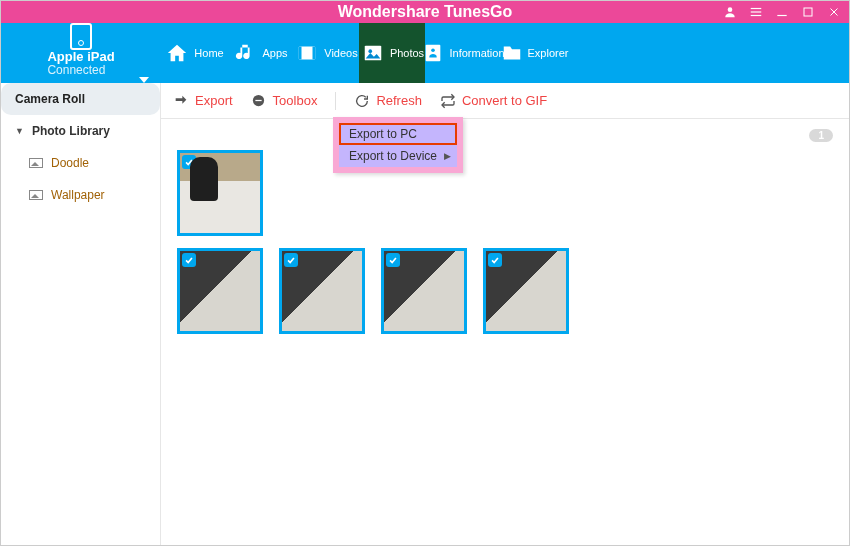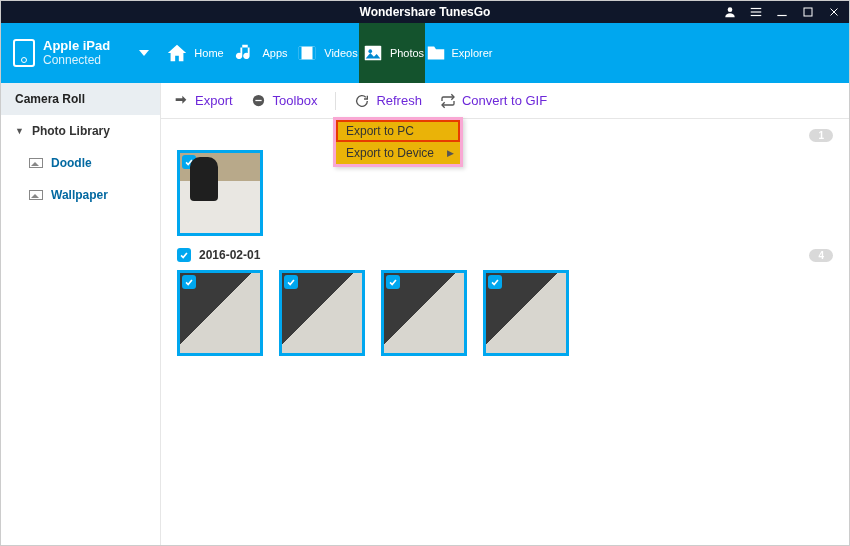--- a/index.html
+++ b/index.html
@@ -1,59 +1,59 @@
 <!DOCTYPE html>
 <html><head>
 <meta charset="utf-8">
 <style>
   * { box-sizing: border-box; margin: 0; padding: 0; font-family: "Segoe UI", Arial, sans-serif; }
   html, body { width: 850px; height: 546px; overflow: hidden; background: #fff; }
   .app { width: 850px; height: 546px; display: flex; flex-direction: column; border: 1px solid #ccc; }
 
   
-  .titlebar { height: 22px; background: #0f172a; color: #fff; display: flex; align-items: center; justify-content: center; position: relative; font-size: 12px; font-weight: 600; }
+  .titlebar { height: 22px; background: #ec4899; color: #fff; display: flex; align-items: center; justify-content: center; position: relative; font-size: 16px; font-weight: 600; }
   .title-controls { position: absolute; right: 8px; top: 0; height: 22px; display: flex; align-items: center; gap: 12px; }
   .title-controls span, .title-controls svg { color: #fff; }
   .tc-icon { width: 14px; height: 14px; display: flex; align-items: center; justify-content: center; cursor: pointer; }
 
   
   .header { height: 60px; background: #00a7ef; display: flex; align-items: stretch; }
-  .device-box { width: 160px; display: flex; align-items: center; padding: 0 12px; gap: 8px; color: #fff; cursor: pointer; }
+  .device-box { width: 160px; display: flex; align-items: center; padding: 0 12px; color: #fff; cursor: pointer; flex-direction: column; }
   .device-icon { width: 22px; height: 28px; border: 2px solid #fff; border-radius: 3px; position: relative; }
   .device-icon::after { content:""; position:absolute; left:50%; bottom:2px; width:4px; height:4px; border:1px solid #fff; border-radius:50%; transform:translateX(-50%); }
   .device-text { display:flex; flex-direction:column; line-height:1.1; }
   .device-name { font-size: 13px; font-weight:600; }
   .device-status { font-size: 12px; opacity: .85; }
   .device-caret { margin-left: auto; }
 
   .nav { display: flex; }
   .nav-item { width: 66px; display:flex; flex-direction:row; align-items:center; justify-content:center; gap:4px; color:#fff; font-size:11px; cursor:pointer; }
   .nav-item.active { background:#14532d; }
   .nav-ico { width:26px; height:22px; display:flex; align-items:center; justify-content:center; }
 
   
   .body { flex:1; display:flex; min-height:0; }
   .sidebar { width:160px; border-right:1px solid #e6e6e6; display:flex; flex-direction:column; background:#fff; }
-  .side-item { height:32px; display:flex; align-items:center; padding:0 14px; font-size:12px; color:#0369a1; cursor:pointer; gap:8px;font-weight:bold; }
-  .side-item.level1 { font-weight:600; color:#333; }
+  .side-item { height:32px; display:flex; align-items:center; padding:0 14px; font-size:12px; color:#a16207; cursor:pointer; gap:8px; }
+  .side-item.level1 { font-weight:600; color:#333;border-radius:10px; }
   .side-item.level2 { padding-left:28px; }
   .side-item.selected { background:#e9eef2; color:#222; font-weight:600; }
   .side-caret { font-size:9px; color:#555; }
   .side-thumb { width:14px; height:10px; border:1px solid #888; position:relative; }
   .side-thumb::before { content:""; position:absolute; left:1px; bottom:1px; width:0; height:0; border-left:4px solid transparent; border-right:4px solid transparent; border-bottom:4px solid #888; }
 
   
   .main { flex:1; display:flex; flex-direction:column; min-width:0; position:relative; }
-  .toolbar { height:36px; border-bottom:1px solid #e6e6e6; display:flex; align-items:center; padding:0 12px; gap:18px; font-size:13px; color:#6d28d9; position:relative; }
+  .toolbar { height:36px; border-bottom:1px solid #e6e6e6; display:flex; align-items:center; padding:0 12px; gap:18px; font-size:13px; color:#ef4444; position:relative; }
   .tool-btn { display:flex; align-items:center; gap:6px; cursor:pointer; }
   .tool-sep { width:1px; height:18px; background:#e0e0e0; }
   .tool-ico { width:16px; height:16px; display:flex; align-items:center; justify-content:center; }
 
   
-  .dropdown { position:absolute; left:172px; top:34px; width:130px; background:#eab308; border:3px solid #f9a8d4; box-shadow:2px 2px 4px rgba(0,0,0,.15); z-index:10; }
+  .dropdown { position:absolute; left:172px; top:34px; width:130px; background:#c4b5fd; border:6px solid #f9a8d4; box-shadow:2px 2px 4px rgba(0,0,0,.15); z-index:10; }
   .dd-item { height:22px; display:flex; align-items:center; padding:0 10px; font-size:12px; color:#333; cursor:pointer; position:relative; }
   .dd-item.highlight { outline:2px solid #e73c00; outline-offset:-2px; }
   .dd-item .sub { position:absolute; right:6px; font-size:9px; color:#555; }
 
   
   .content { flex:1; overflow:auto; padding:10px 16px 0 16px; }
   .group { margin-bottom:12px; }
   .group-head { display:flex; align-items:center; gap:8px; font-size:12px; font-weight:600; color:#333; margin-bottom:8px; }
   .chk { width:14px; height:14px; border-radius:3px; background:#00a7ef; display:flex; align-items:center; justify-content:center; }
   .chk svg { width:10px; height:10px; }
@@ -152,20 +152,30 @@
       <div class="nav-item active">
         <span class="nav-ico">
             <svg viewBox="0 0 24 24" width="24" height="22" fill="#fff">
               <rect x="3" y="4" width="18" height="16" rx="1"></rect>
               <circle cx="9" cy="10" r="2" fill="#0089d1"></circle>
               <path d="M4 18l5-6 4 4 3-3 4 5z" fill="#0089d1"></path>
             </svg>
           </span>
         <span>Photos</span>
       </div>
+      <div class="nav-item" style="width:76px">
+        <span class="nav-ico">
+            <svg viewBox="0 0 24 24" width="24" height="22" fill="#fff">
+              <rect x="4" y="3" width="16" height="18" rx="1"></rect>
+              <circle cx="12" cy="9" r="2" fill="#00a7ef"></circle>
+              <path d="M8 16c0-2 2-3 4-3s4 1 4 3v1H8z" fill="#00a7ef"></path>
+            </svg>
+          </span>
+        <span>Information</span>
+      </div>
       <div class="nav-item">
         <span class="nav-ico">
             <svg viewBox="0 0 24 24" width="24" height="22" fill="#fff">
               <path d="M3 5h7l2 3h9v11H3z"></path>
             </svg>
           </span>
         <span>Explorer</span>
       </div>
     </div>
   </div>
@@ -251,29 +261,20 @@
               <div class="thumb person">
                 <span class="tchk">
                   <svg viewBox="0 0 24 24" width="10" height="10" fill="none" stroke="#fff" stroke-width="4">
                     <polyline points="5,13 10,18 19,7"></polyline>
                   </svg>
                 </span>
               </div>
             </div>
           </div>
           <div class="group">
-            <div class="group-head">
-              <span class="chk">
-                <svg viewBox="0 0 24 24" fill="none" stroke="#fff" stroke-width="4">
-                  <polyline points="5,13 10,18 19,7"></polyline>
-                </svg>
-              </span>
-              <span>2016-02-01</span>
-              <span class="count-pill">4</span>
-            </div>
             <div class="thumbs">
               <div class="thumb">
                 <span class="tchk">
                   <svg viewBox="0 0 24 24" width="10" height="10" fill="none" stroke="#fff" stroke-width="4">
                     <polyline points="5,13 10,18 19,7"></polyline>
                   </svg>
                 </span>
               </div>
               <div class="thumb">
                 <span class="tchk">

